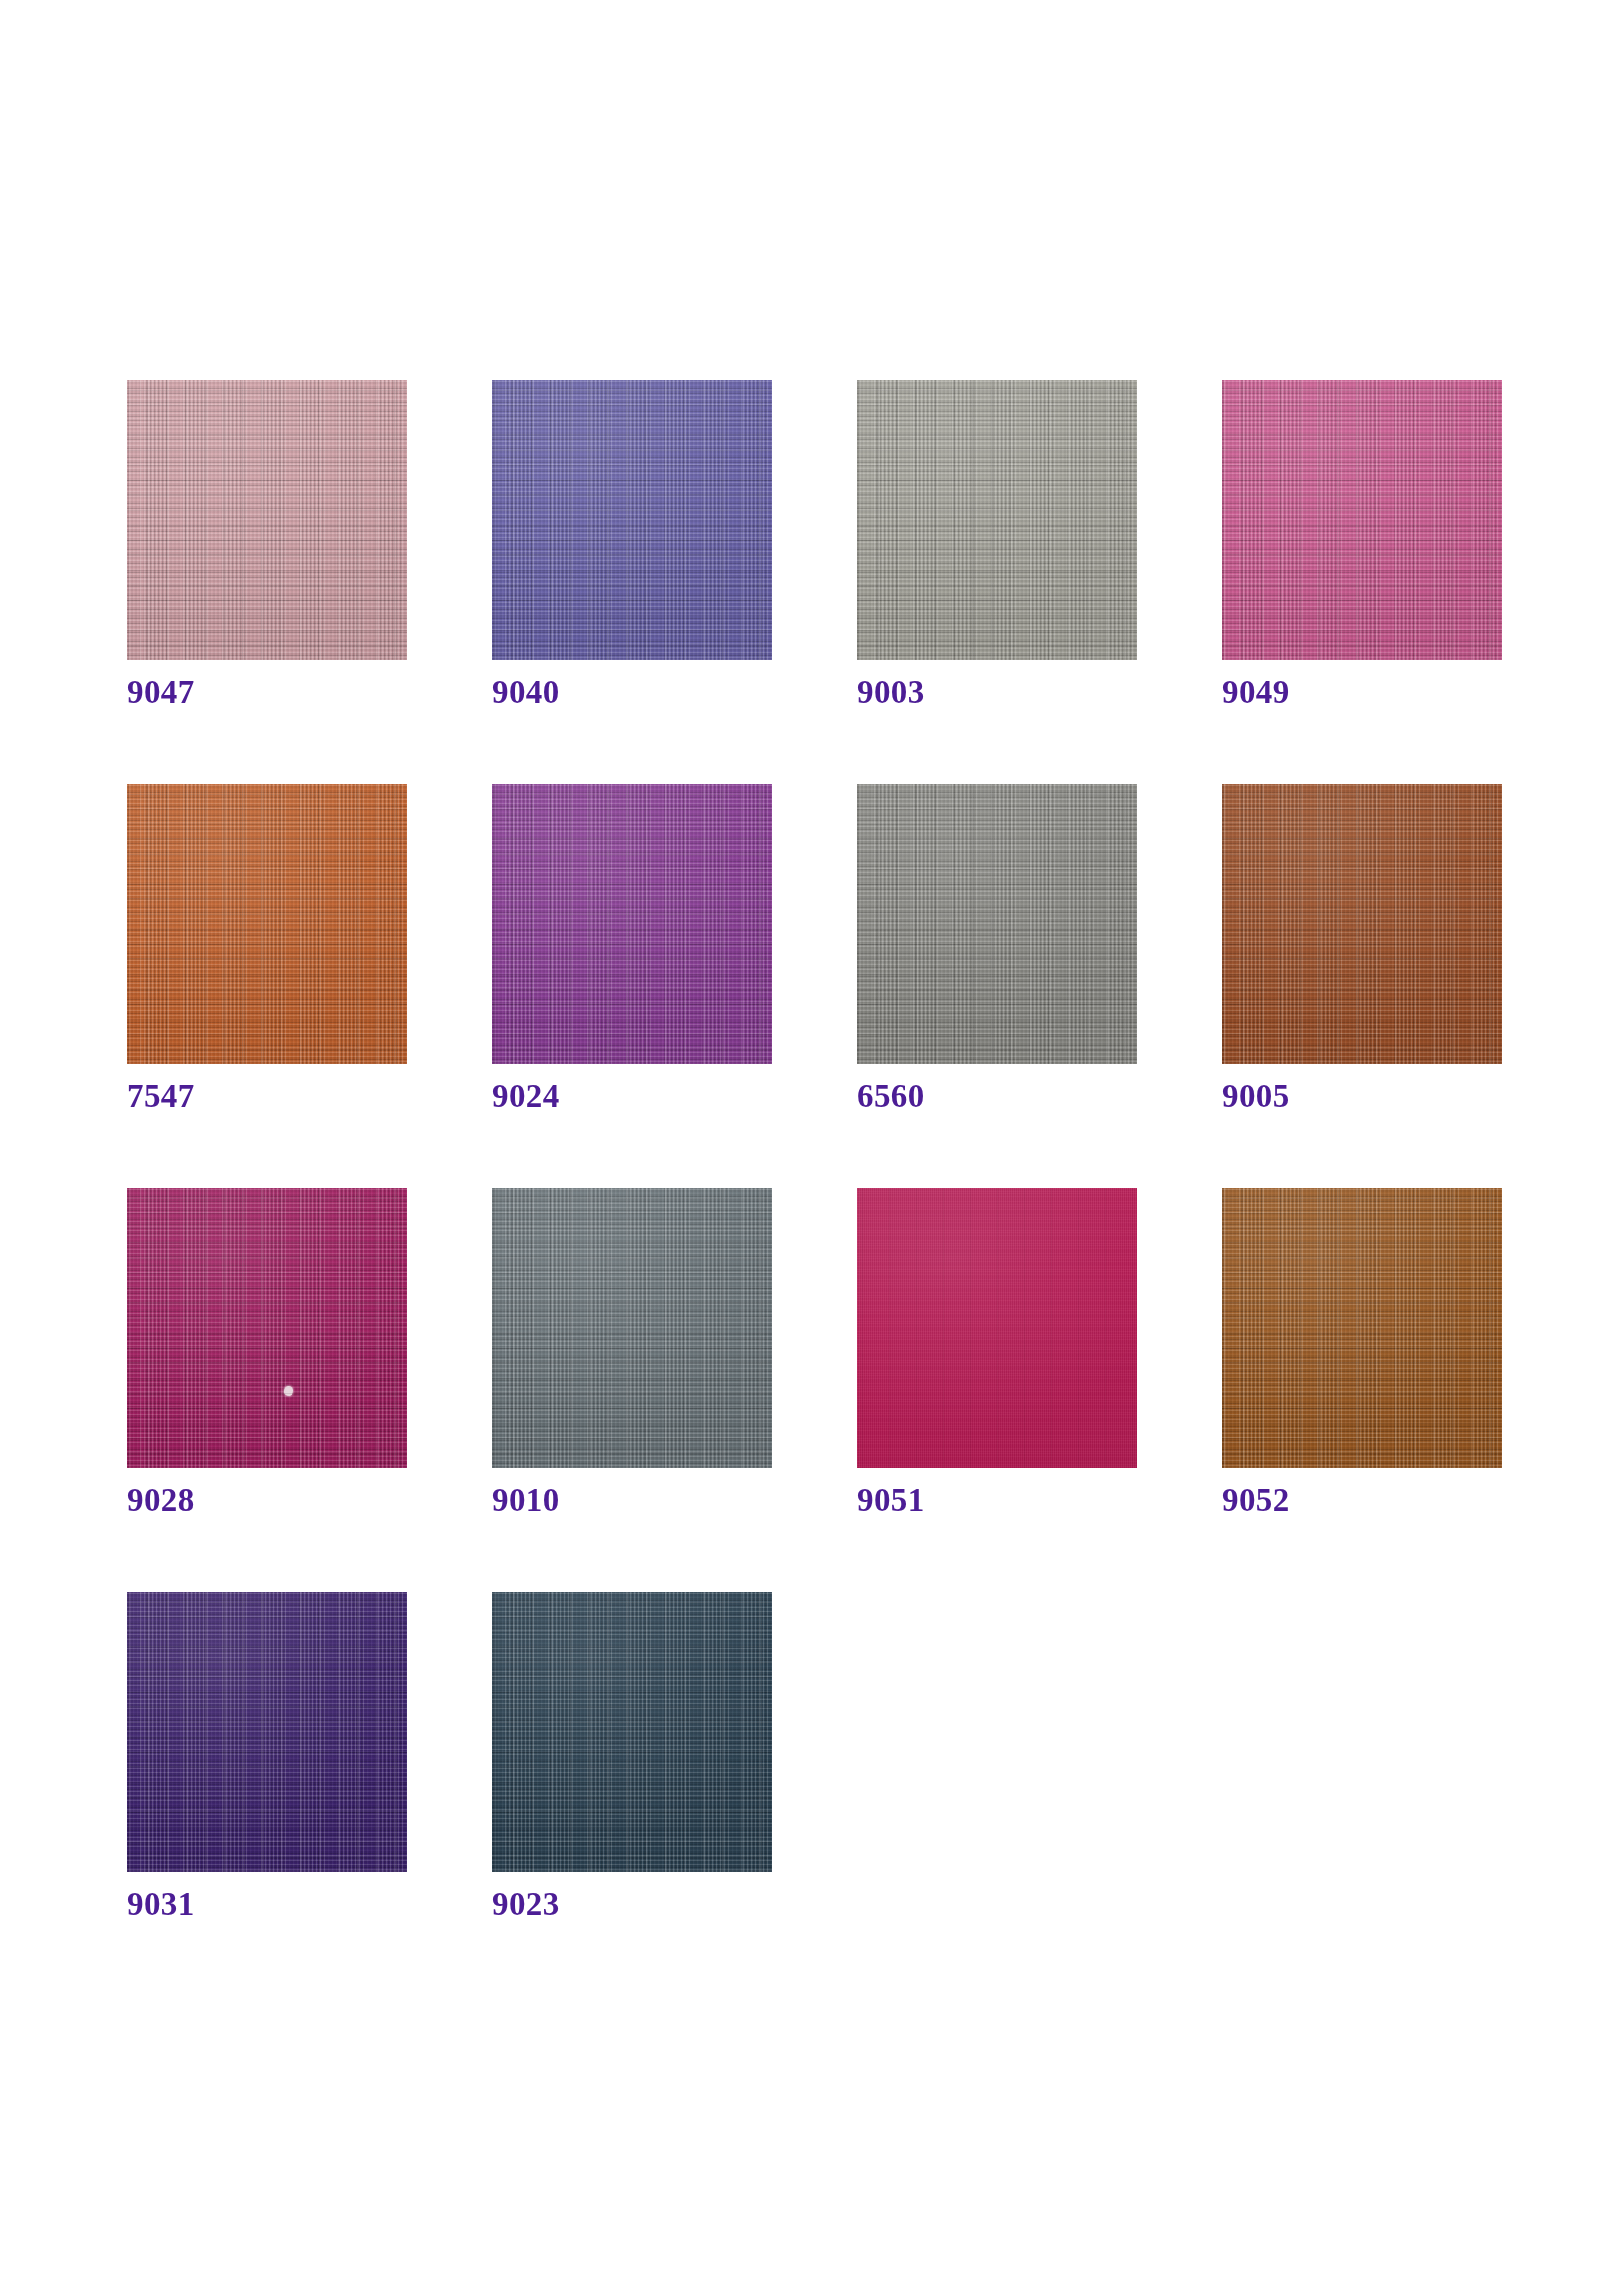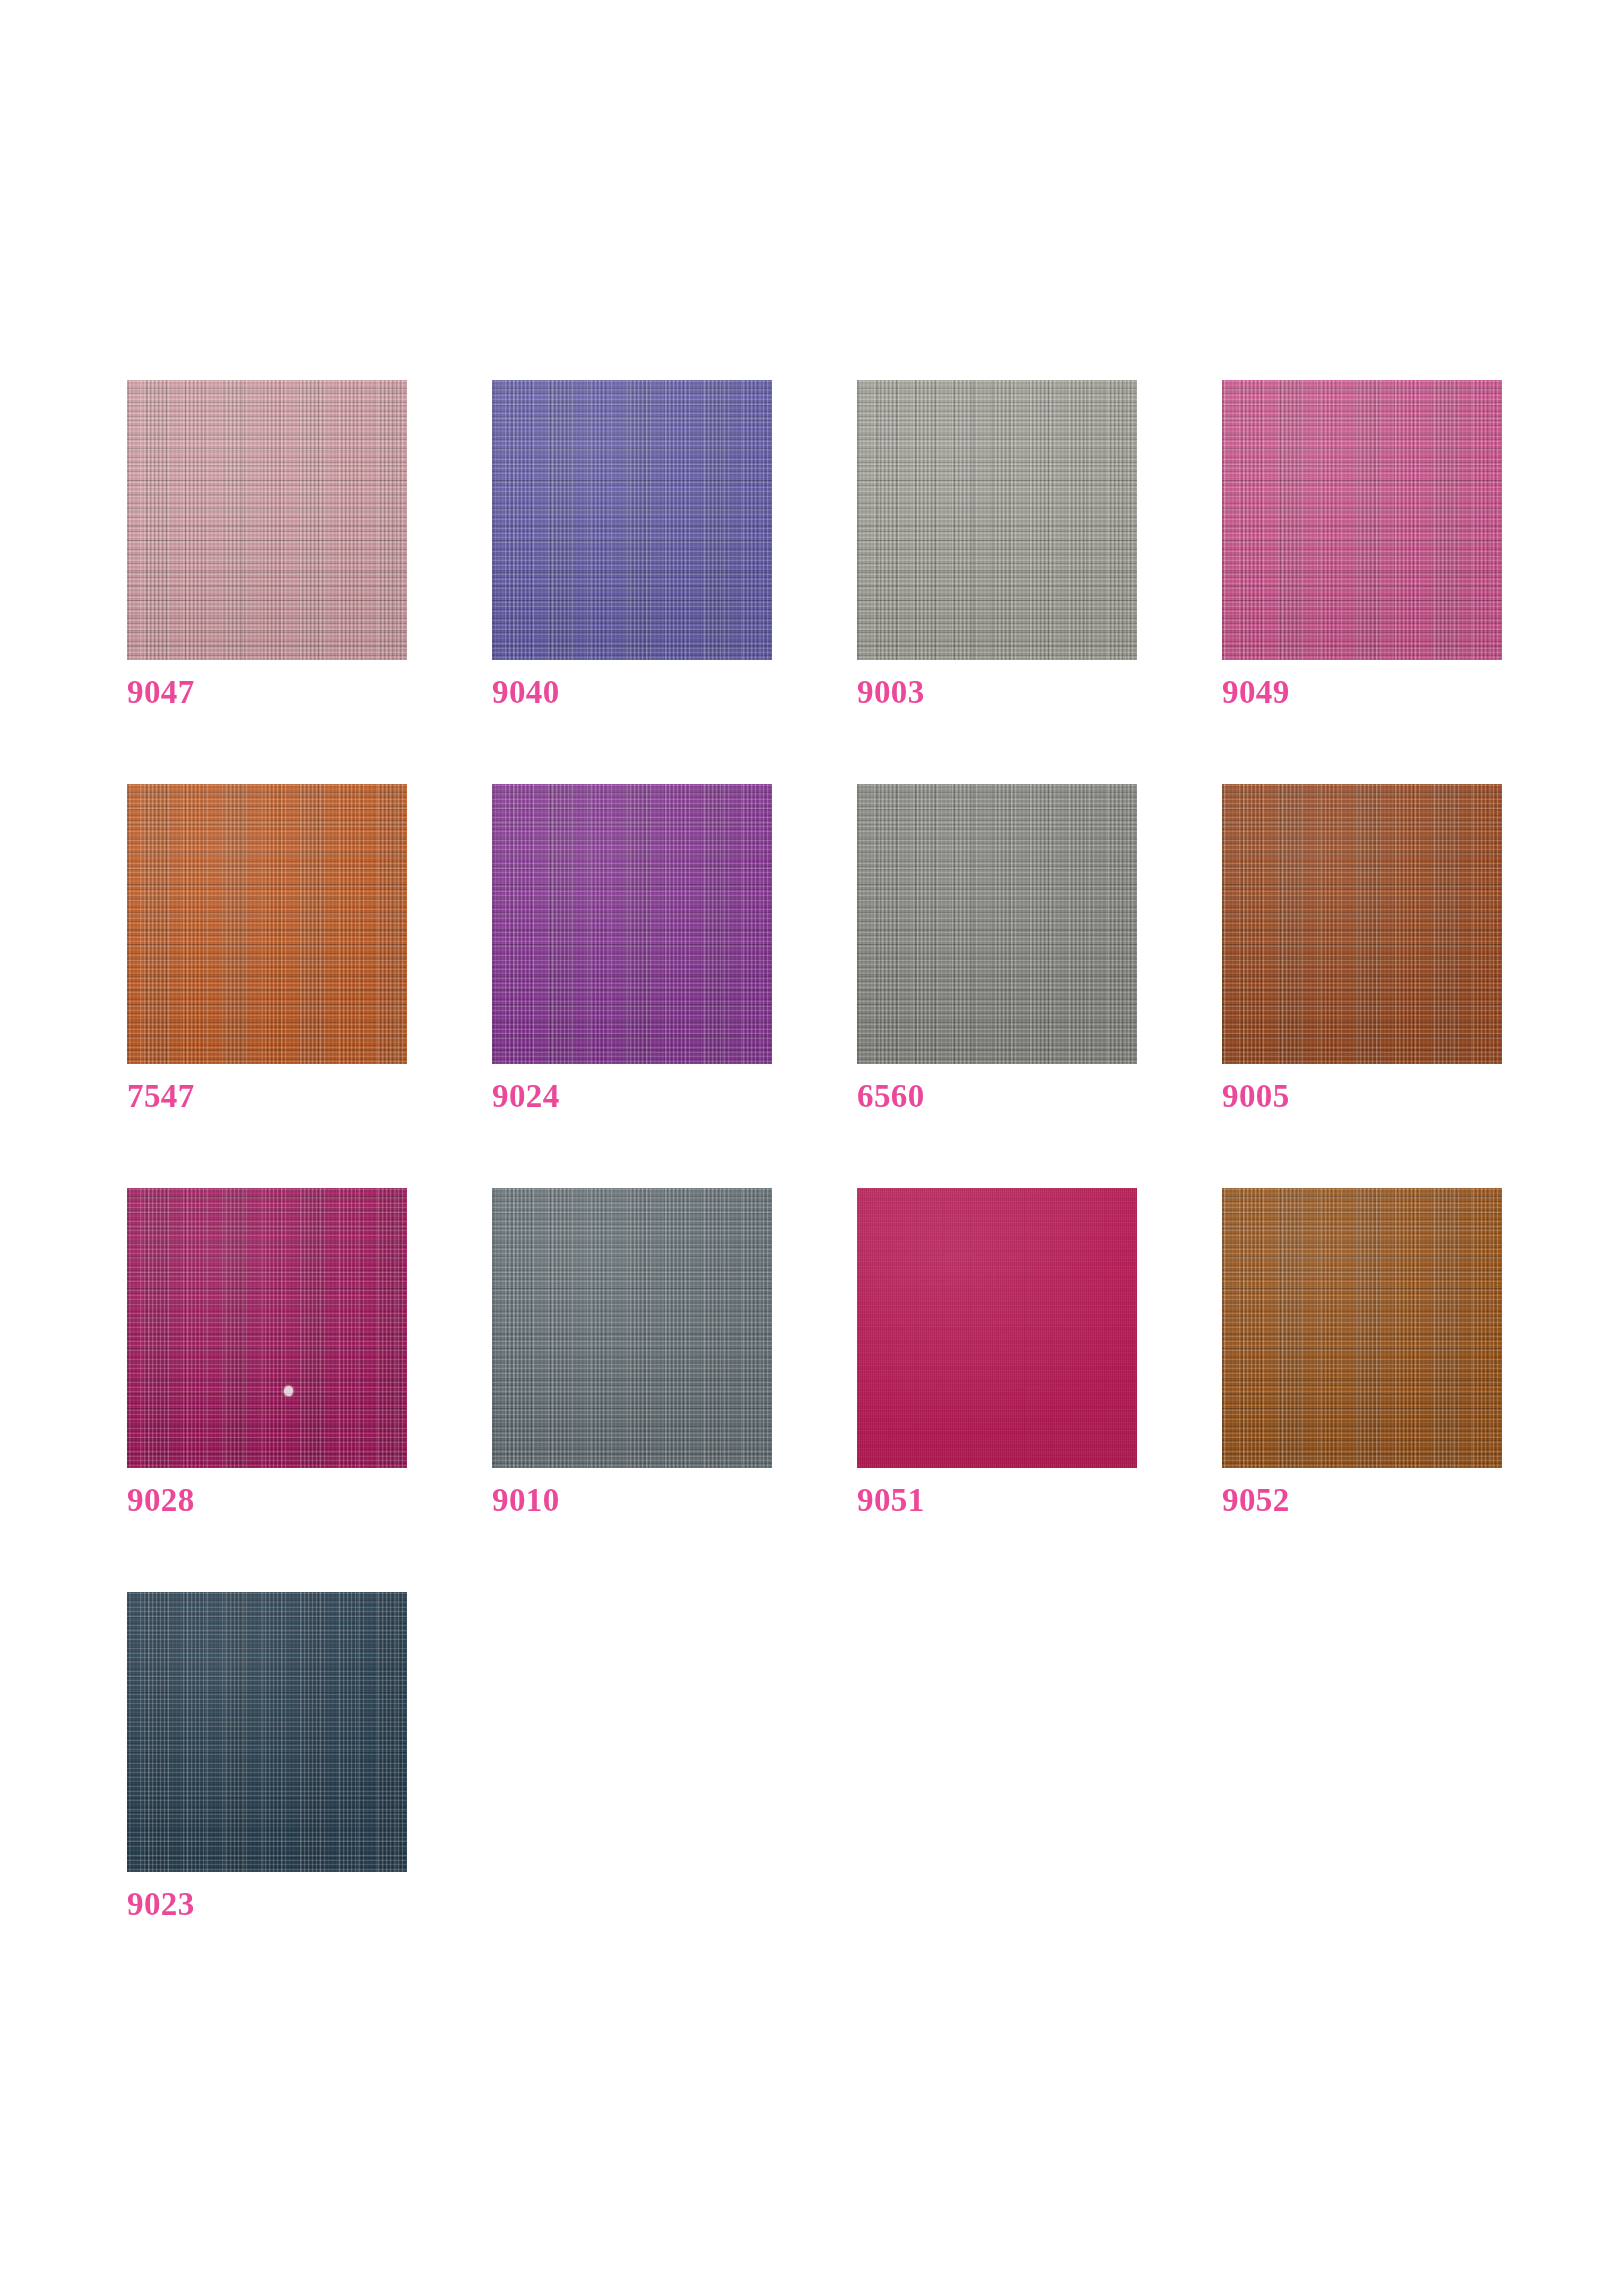--- a/index.html
+++ b/index.html
@@ -159,21 +159,21 @@
 
   
   .chip-label {
     position: absolute;
     left: 0;
     top: 296px;
     font-family: "Liberation Serif", "DejaVu Serif", serif;
     font-weight: 700;
     font-size: 33px;
     letter-spacing: 0.4px;
-    color: #ec4899;
+    color: #4c1d95;
     line-height: 1;
     white-space: nowrap;
   }
 </style>
 </head>
 <body>
 
 <div class="page">
   <div class="swatch-grid">
       <div class="swatch-cell">
@@ -243,20 +243,26 @@
         </div>
         <div class="chip-label">9051</div>
       </div>
       <div class="swatch-cell">
         <div class="chip" style="background-color: rgb(156, 90, 34);">
           <div class="shade"></div>
         </div>
         <div class="chip-label">9052</div>
       </div>
       <div class="swatch-cell">
+        <div class="chip" style="background-color: rgb(62, 36, 112);">
+          <div class="shade"></div>
+        </div>
+        <div class="chip-label">9031</div>
+      </div>
+      <div class="swatch-cell">
         <div class="chip" style="background-color: rgb(45, 68, 85);">
           <div class="shade"></div>
         </div>
         <div class="chip-label">9023</div>
       </div>
     </div>
 </div>
 
 
 </body></html>

